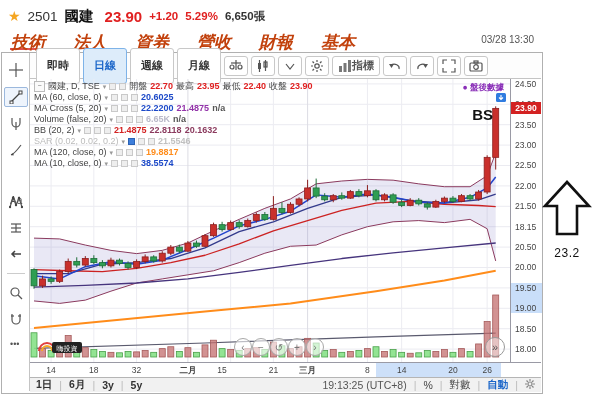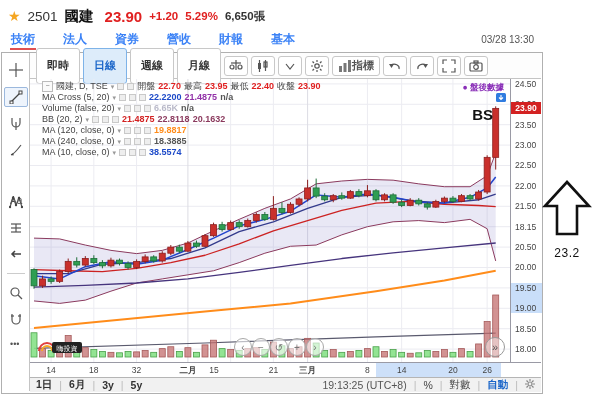--- a/index.html
+++ b/index.html
@@ -9,39 +9,39 @@
   .hdr{position:absolute;left:8px;top:5px;height:22px;display:flex;align-items:center;gap:7px;white-space:nowrap;}
   .star{color:#f5a623;font-size:14px;}
   .sid{font-size:13.5px;color:#333;}
   .sname{font-size:14.5px;font-weight:700;color:#111;}
   .sprice{font-size:15px;font-weight:700;color:#e02020;margin-left:4px;}
   .schg,.spct{font-size:11.5px;font-weight:700;color:#e02020;}
   .svol{font-size:11.5px;color:#333;font-weight:700;}
   .dt{position:absolute;right:66px;top:34px;font-size:10px;color:#555;}
   
   .tabs{position:absolute;left:10px;top:30px;height:20px;display:flex;gap:26px;}
-  .tab{font-size:12px;font-weight:700;color:#3b82f6;padding:1px 1px 3px;cursor:pointer;}
+  .tab{font-size:17px;font-weight:700;color:#c2410c;padding:1px 1px 3px;cursor:pointer;font-style:italic;}
   .tab.on{border-bottom:2px solid #e05050;}
   
   .frame{position:absolute;left:1px;top:52px;width:540px;height:340px;border:1px solid #b0b0b0;background:#fff;}
   .ttool{position:absolute;left:28px;top:0;width:511px;height:26px;border-bottom:1px solid #c4c4c4;
          display:flex;align-items:center;gap:3px;padding-left:6px;box-sizing:border-box;background:#fdfdfd;}
   .tbtn{height:18px;min-width:30px;padding:8px 6px;border:1px solid #c8c8c8;border-radius:3px;background:#fff;
         font-size:11px;color:#333;display:flex;align-items:center;justify-content:center;font-weight:700;}
   .tbtn.on{color:#1b66c9;border-color:#7eb3e8;background:#ddecfa;}
   .ibtn{height:18px;width:22px;border:1px solid #c8c8c8;border-radius:3px;background:#fff;
         display:flex;align-items:center;justify-content:center;color:#555;font-size:11px;}
   .ltool{position:absolute;left:0;top:0;width:28px;height:338px;border-right:1px solid #c4c4c4;background:#fff;
          display:flex;flex-direction:column;align-items:center;padding-top:8px;box-sizing:border-box;gap:8px;}
   .ltb{width:22px;height:18px;display:flex;align-items:center;justify-content:center;color:#555;}
   .ltb.on{border:1px solid #9bb8dd;border-radius:2px;background:#eef4fc;}
   .ldiv{width:18px;border-top:1px solid #ccc;height:0;margin:2px 0;}
   .plot{position:absolute;left:28px;top:26px;}
   
-  .legend{position:absolute;left:40px;top:28px;font-size:9px;line-height:11px;color:#444;}
+  .legend{position:absolute;left:32px;top:28px;font-size:9px;line-height:11px;color:#444;}
   .lrow{display:flex;align-items:center;gap:3px;white-space:nowrap;height:11px;}
   .lname{color:#444;}
   .lgrey{color:#bbb;}
   .caret{color:#999;font-size:7px;}
   .mini{width:7px;height:7px;border:1px solid #c9c9c9;background:#eee;display:inline-block;box-sizing:border-box;}
   .mini.blue{background:#3d7edb;border-color:#2b62b5;}
   .collapse{width:9px;height:9px;border:1px solid #bbb;font-size:7px;line-height:7px;text-align:center;color:#777;background:#fafafa;}
   
   .paxis{position:absolute;left:508px;top:26px;width:31px;height:283px;border-left:1px solid #9a9aa5;font-size:8.5px;color:#444;}
   .plabel{position:absolute;left:4px;}
@@ -510,20 +510,28 @@
           <span>開盤</span>
           <span style="color: rgb(224, 32, 32); font-weight: 700;">22.70</span>
           <span>最高</span>
           <span style="color: rgb(224, 32, 32); font-weight: 700;">23.95</span>
           <span>最低</span>
           <span style="color: rgb(224, 32, 32); font-weight: 700;">22.40</span>
           <span>收盤</span>
           <span style="color: rgb(224, 32, 32); font-weight: 700;">23.90</span>
         </div>
         <div class="lrow">
+          <span class="lname">MA (60, close, 0)</span>
+          <span class="caret">▾</span>
+          <span class="mini"></span>
+          <span class="mini"></span>
+          <span class="mini"></span>
+          <span style="color: rgb(28, 73, 200); font-weight: 700;">20.6025</span>
+        </div>
+        <div class="lrow">
           <span class="lname">MA Cross (5, 20)</span>
           <span class="caret">▾</span>
           <span class="mini"></span>
           <span class="mini"></span>
           <span class="mini"></span>
           <span style="color: rgb(28, 73, 200); font-weight: 700;">22.2200</span>
           <span style="color: rgb(146, 50, 168); font-weight: 700;">21.4875</span>
           <span style="color: rgb(85, 85, 85); font-weight: 700;">n/a</span>
         </div>
         <div class="lrow">
@@ -539,34 +547,34 @@
           <span class="lname">BB (20, 2)</span>
           <span class="caret">▾</span>
           <span class="mini"></span>
           <span class="mini"></span>
           <span class="mini"></span>
           <span style="color: rgb(211, 34, 34); font-weight: 700;">21.4875</span>
           <span style="color: rgb(139, 58, 94); font-weight: 700;">22.8118</span>
           <span style="color: rgb(139, 58, 94); font-weight: 700;">20.1632</span>
         </div>
         <div class="lrow">
+          <span class="lgrey">SAR (0.02, 0.02, 0.2)</span>
+          <span class="caret">▾</span>
+          <span class="mini blue"></span>
+          <span class="mini"></span>
+          <span class="mini"></span>
+          <span style="color: rgb(192, 192, 192); font-weight: 700;">21.5546</span>
+        </div>
+        <div class="lrow">
           <span class="lname">MA (120, close, 0)</span>
           <span class="caret">▾</span>
           <span class="mini"></span>
           <span class="mini"></span>
           <span class="mini"></span>
           <span style="color: rgb(255, 140, 26); font-weight: 700;">19.8817</span>
-        </div>
-        <div class="lrow">
-          <span class="lname">MA (240, close, 0)</span>
-          <span class="caret">▾</span>
-          <span class="mini"></span>
-          <span class="mini"></span>
-          <span class="mini"></span>
-          <span style="color: rgb(85, 85, 85); font-weight: 700;">18.3885</span>
         </div>
         <div class="lrow">
           <span class="lname">MA (10, close, 0)</span>
           <span class="caret">▾</span>
           <span class="mini"></span>
           <span class="mini"></span>
           <span class="mini"></span>
           <span style="color: rgb(28, 73, 200); font-weight: 700;">38.5574</span>
         </div>
       </div>
@@ -587,21 +595,21 @@
         <div class="plabel" style="top: 244.696px;">18.50</div>
         <div class="plabel" style="top: 265.096px;">18.00</div>
         <div class="lastp" style="top: 23.376px;">23.90</div>
       </div>
     <div class="taxis" id="taxis">
         <div class="taxis-hl" style="left: 346px; width: 124.83px;"></div>
         <div class="tlabel" style="left: 21.1px;">14</div>
         <div class="tlabel" style="left: 63.85px;">18</div>
         <div class="tlabel" style="left: 106.6px;">32</div>
         <div class="tlabel major" style="left: 157.9px;">二月</div>
-        <div class="tlabel" style="left: 184px;">15</div>
+        <div class="tlabel" style="left: 192px;">15</div>
         <div class="tlabel" style="left: 243.4px;">21</div>
         <div class="tlabel major" style="left: 277.6px;">三月</div>
         <div class="tlabel" style="left: 337.45px;">8</div>
         <div class="tlabel" style="left: 371.65px;">14</div>
         <div class="tlabel" style="left: 422.95px;">20</div>
         <div class="tlabel" style="left: 457.15px;">26</div>
       </div>
     <div class="bbar">
       <span id="ranges" style="display:flex;align-items:center;">
           <span class="rng">1日</span>

